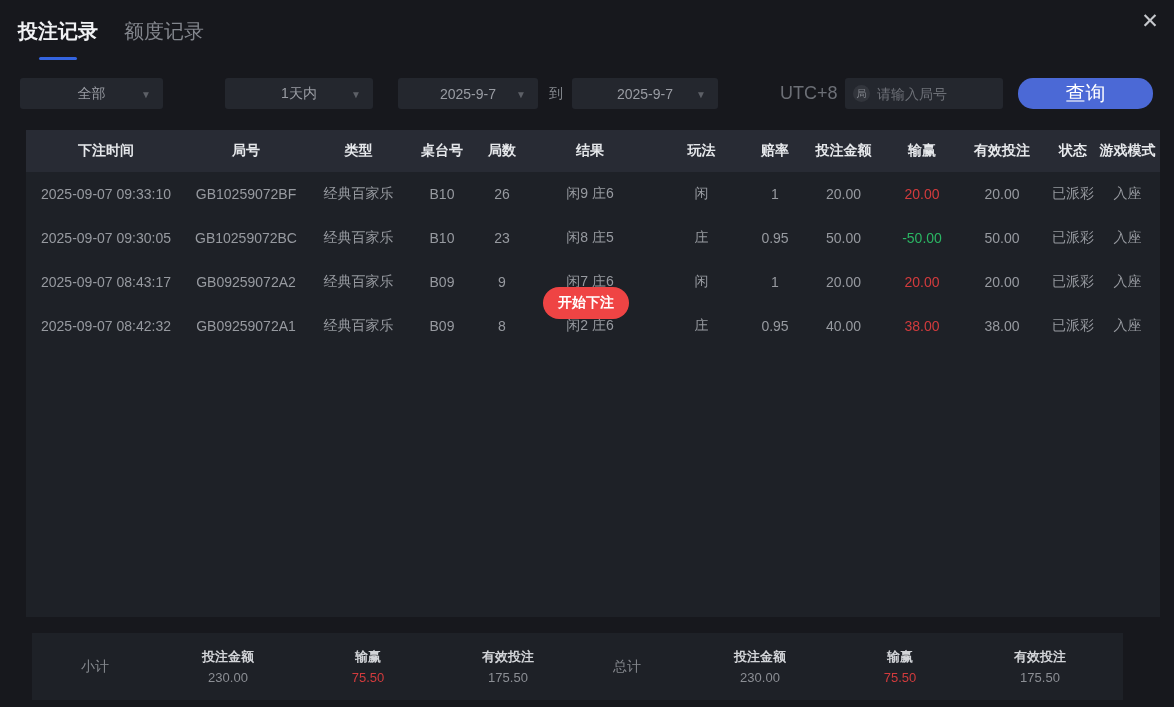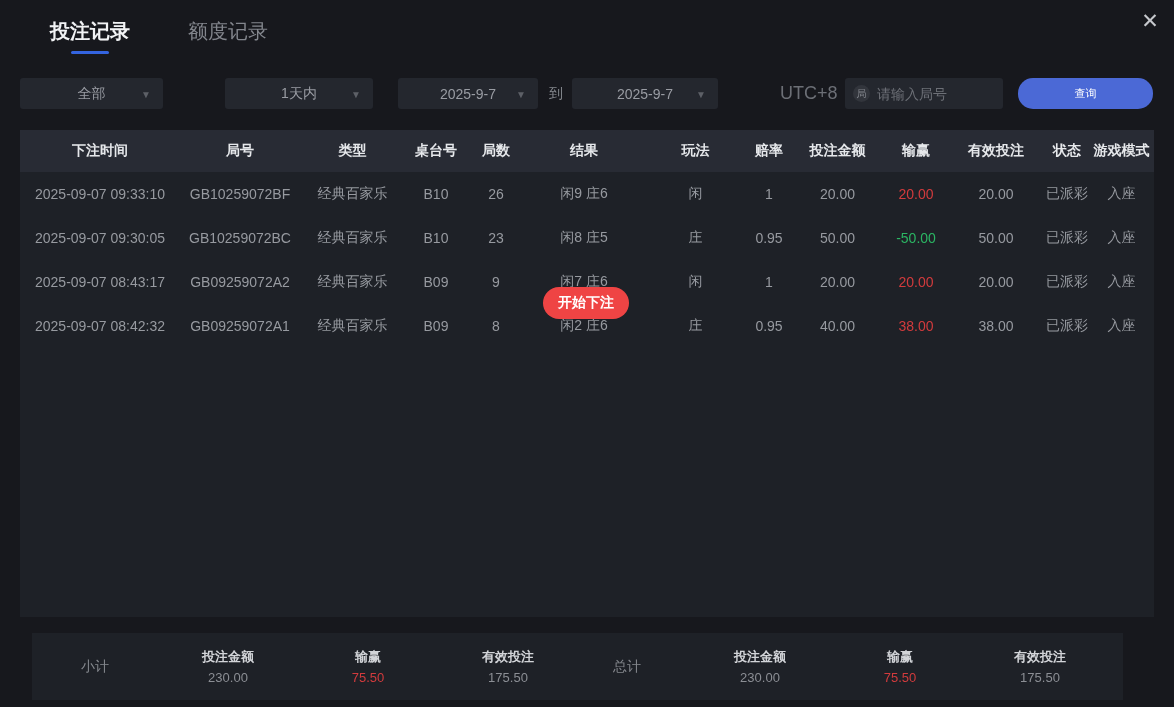--- a/index.html
+++ b/index.html
@@ -6,21 +6,21 @@
   html,body { width:1174px; height:707px; }
   body {
     position:relative;
     background:#17181d;
     font-family:"Liberation Sans","DejaVu Sans",sans-serif;
     color:#979aa0;
     overflow:hidden;
   }
   
   .tabs { position:absolute; top:18px; left:18px; display:flex; gap:26px; }
-  .tab { font-size:20px; color:#83868d; cursor:pointer; position:relative; padding-bottom:9px;margin-left:32px; }
+  .tab { font-size:20px; color:#83868d; cursor:pointer; position:relative; padding-bottom:15px; }
   .tab.active { color:#f2f3f5; font-weight:bold; }
   .tab.active::after {
     content:""; position:absolute; left:50%; transform:translateX(-50%);
     bottom:0; width:38px; height:3px; border-radius:2px; background:#3464e0;
   }
   .close-btn {
     position:absolute; top:6px; right:10px; width:28px; height:28px;
     display:flex; align-items:center; justify-content:center;
     color:#c6c8cd; font-size:21px; cursor:pointer; line-height:1;
   }
@@ -50,25 +50,25 @@
     font-size:10px; display:flex; align-items:center; justify-content:center; flex:0 0 auto;
   }
   .search-box input {
     background:transparent; border:none; outline:none; width:100%;
     font-size:14px; color:#b9bcc2; font-family:inherit;
   }
   .search-box input::placeholder { color:#6d7077; }
   .query-btn {
     position:absolute; left:1018px; top:0; width:135px; height:31px;
     background:#4b69d6; border:none; border-radius:15px; color:#ffffff;
-    font-size:11px; cursor:pointer; font-family:inherit;
+    font-size:20px; cursor:pointer; font-family:inherit;
   }
   
   .table-wrap {
-    position:absolute; left:20px; top:130px; width:1134px; height:487px;
+    position:absolute; left:26px; top:130px; width:1134px; height:487px;
     background:#1e2127;
   }
   table { width:1134px; border-collapse:collapse; table-layout:fixed; }
   thead tr { background:#282b34; height:42px; }
   th { font-size:14px; font-weight:bold; color:#e6e8eb; text-align:center; }
   tbody tr { height:44px; }
   td { font-size:14px; color:#979aa0; text-align:center; white-space:nowrap; overflow:hidden; }
   td.red { color:#d23b3d; }
   td.green { color:#2bb563; }
   

